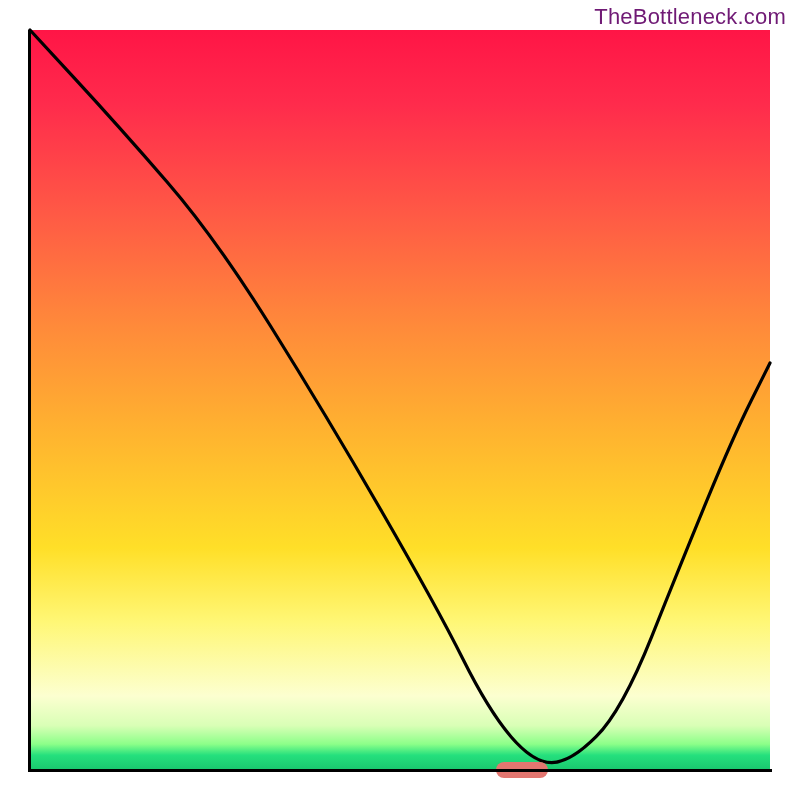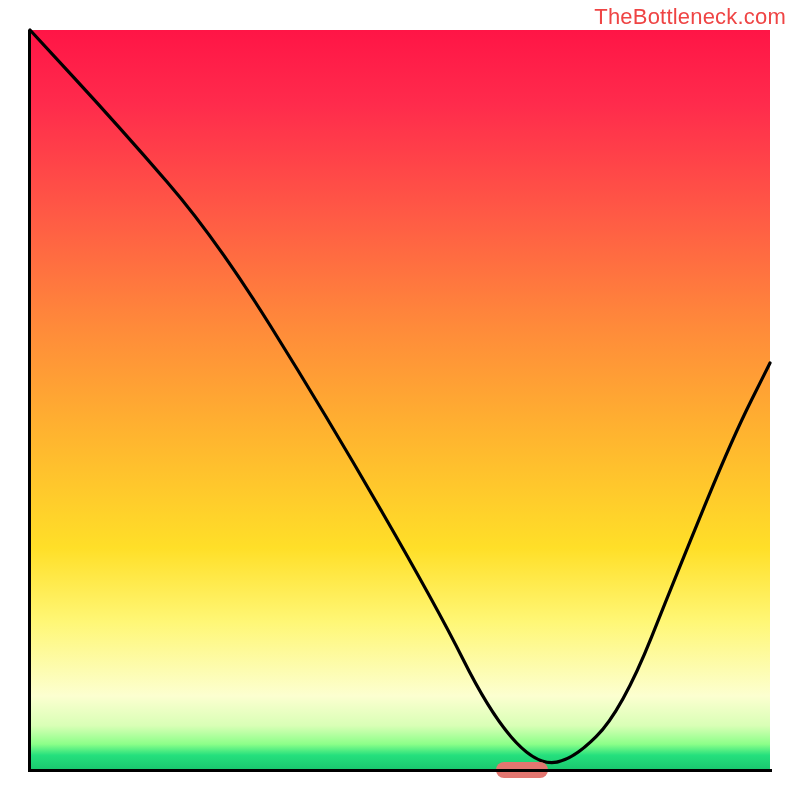--- a/index.html
+++ b/index.html
@@ -8,21 +8,21 @@
     width: 800px;
     height: 800px;
     background: #ffffff;
     font-family: Arial, Helvetica, sans-serif;
   }
   .watermark {
     position: absolute;
     top: 4px;
     right: 14px;
     font-size: 22px;
-    color: #ef4444;
+    color: #701a75;
     font-weight: 400;
     letter-spacing: 0.2px;
   }
   .chart-area {
     position: absolute;
     left: 30px;
     top: 30px;
     width: 740px;
     height: 740px;
   }

